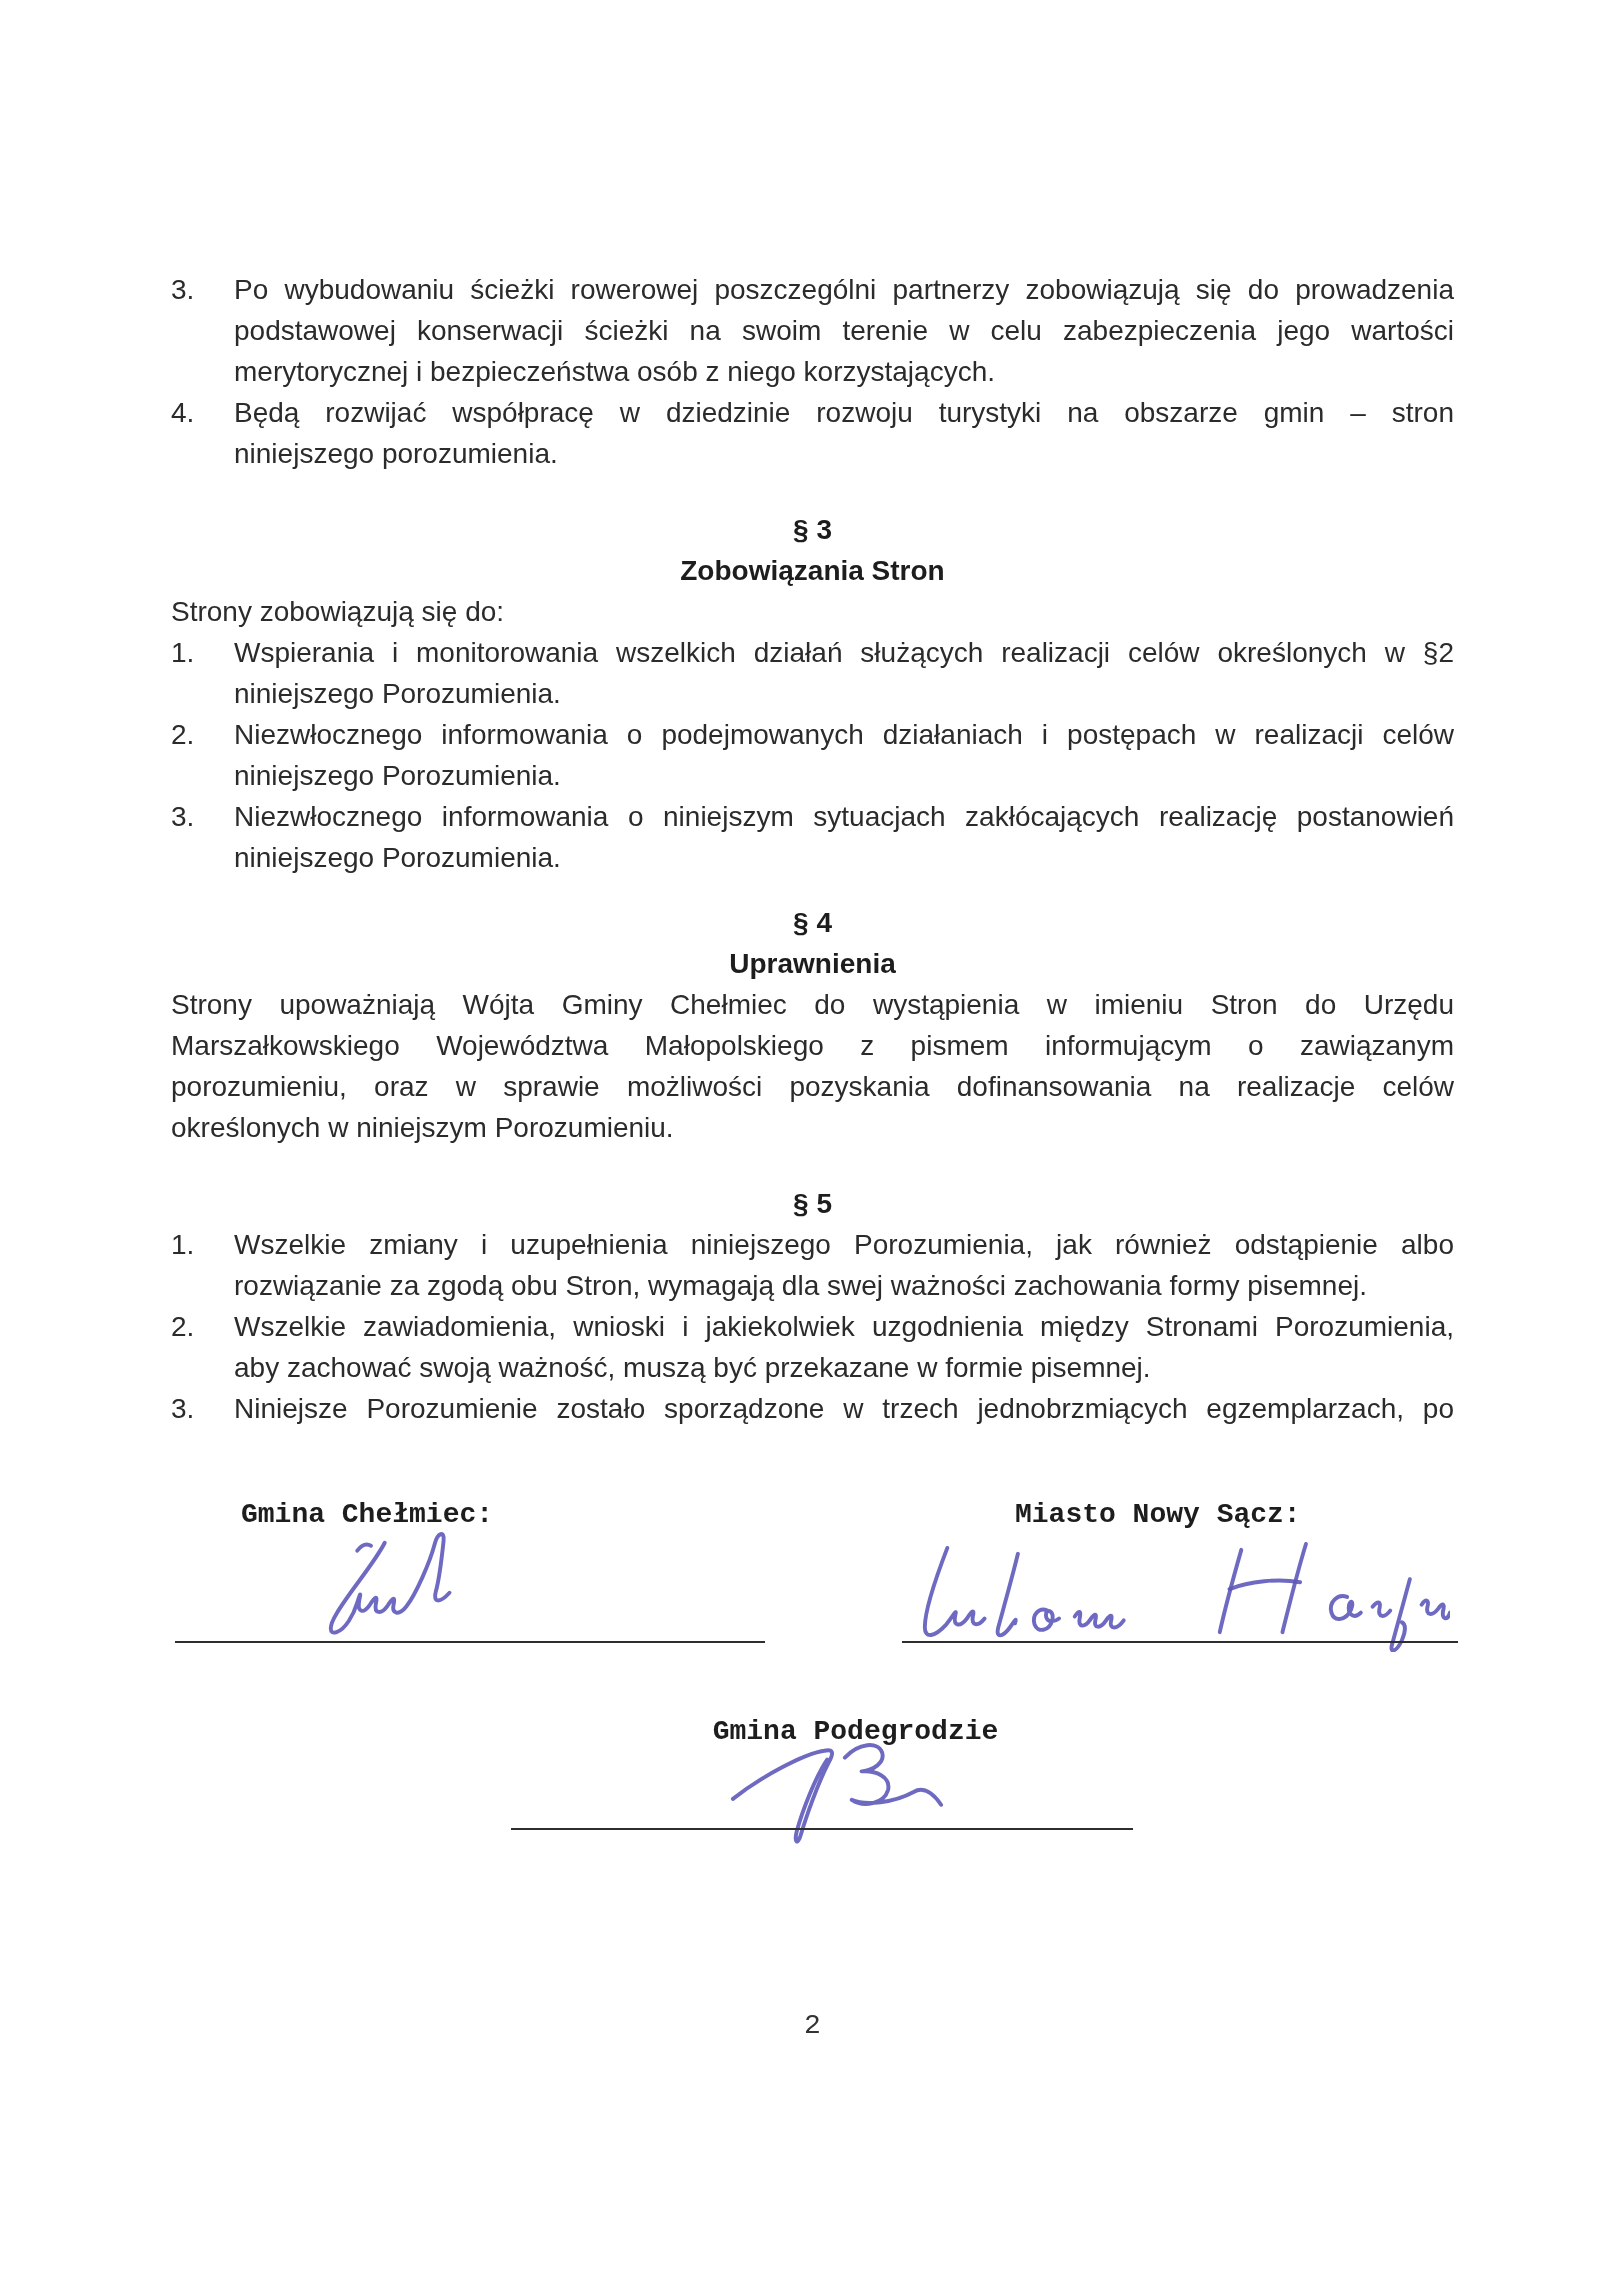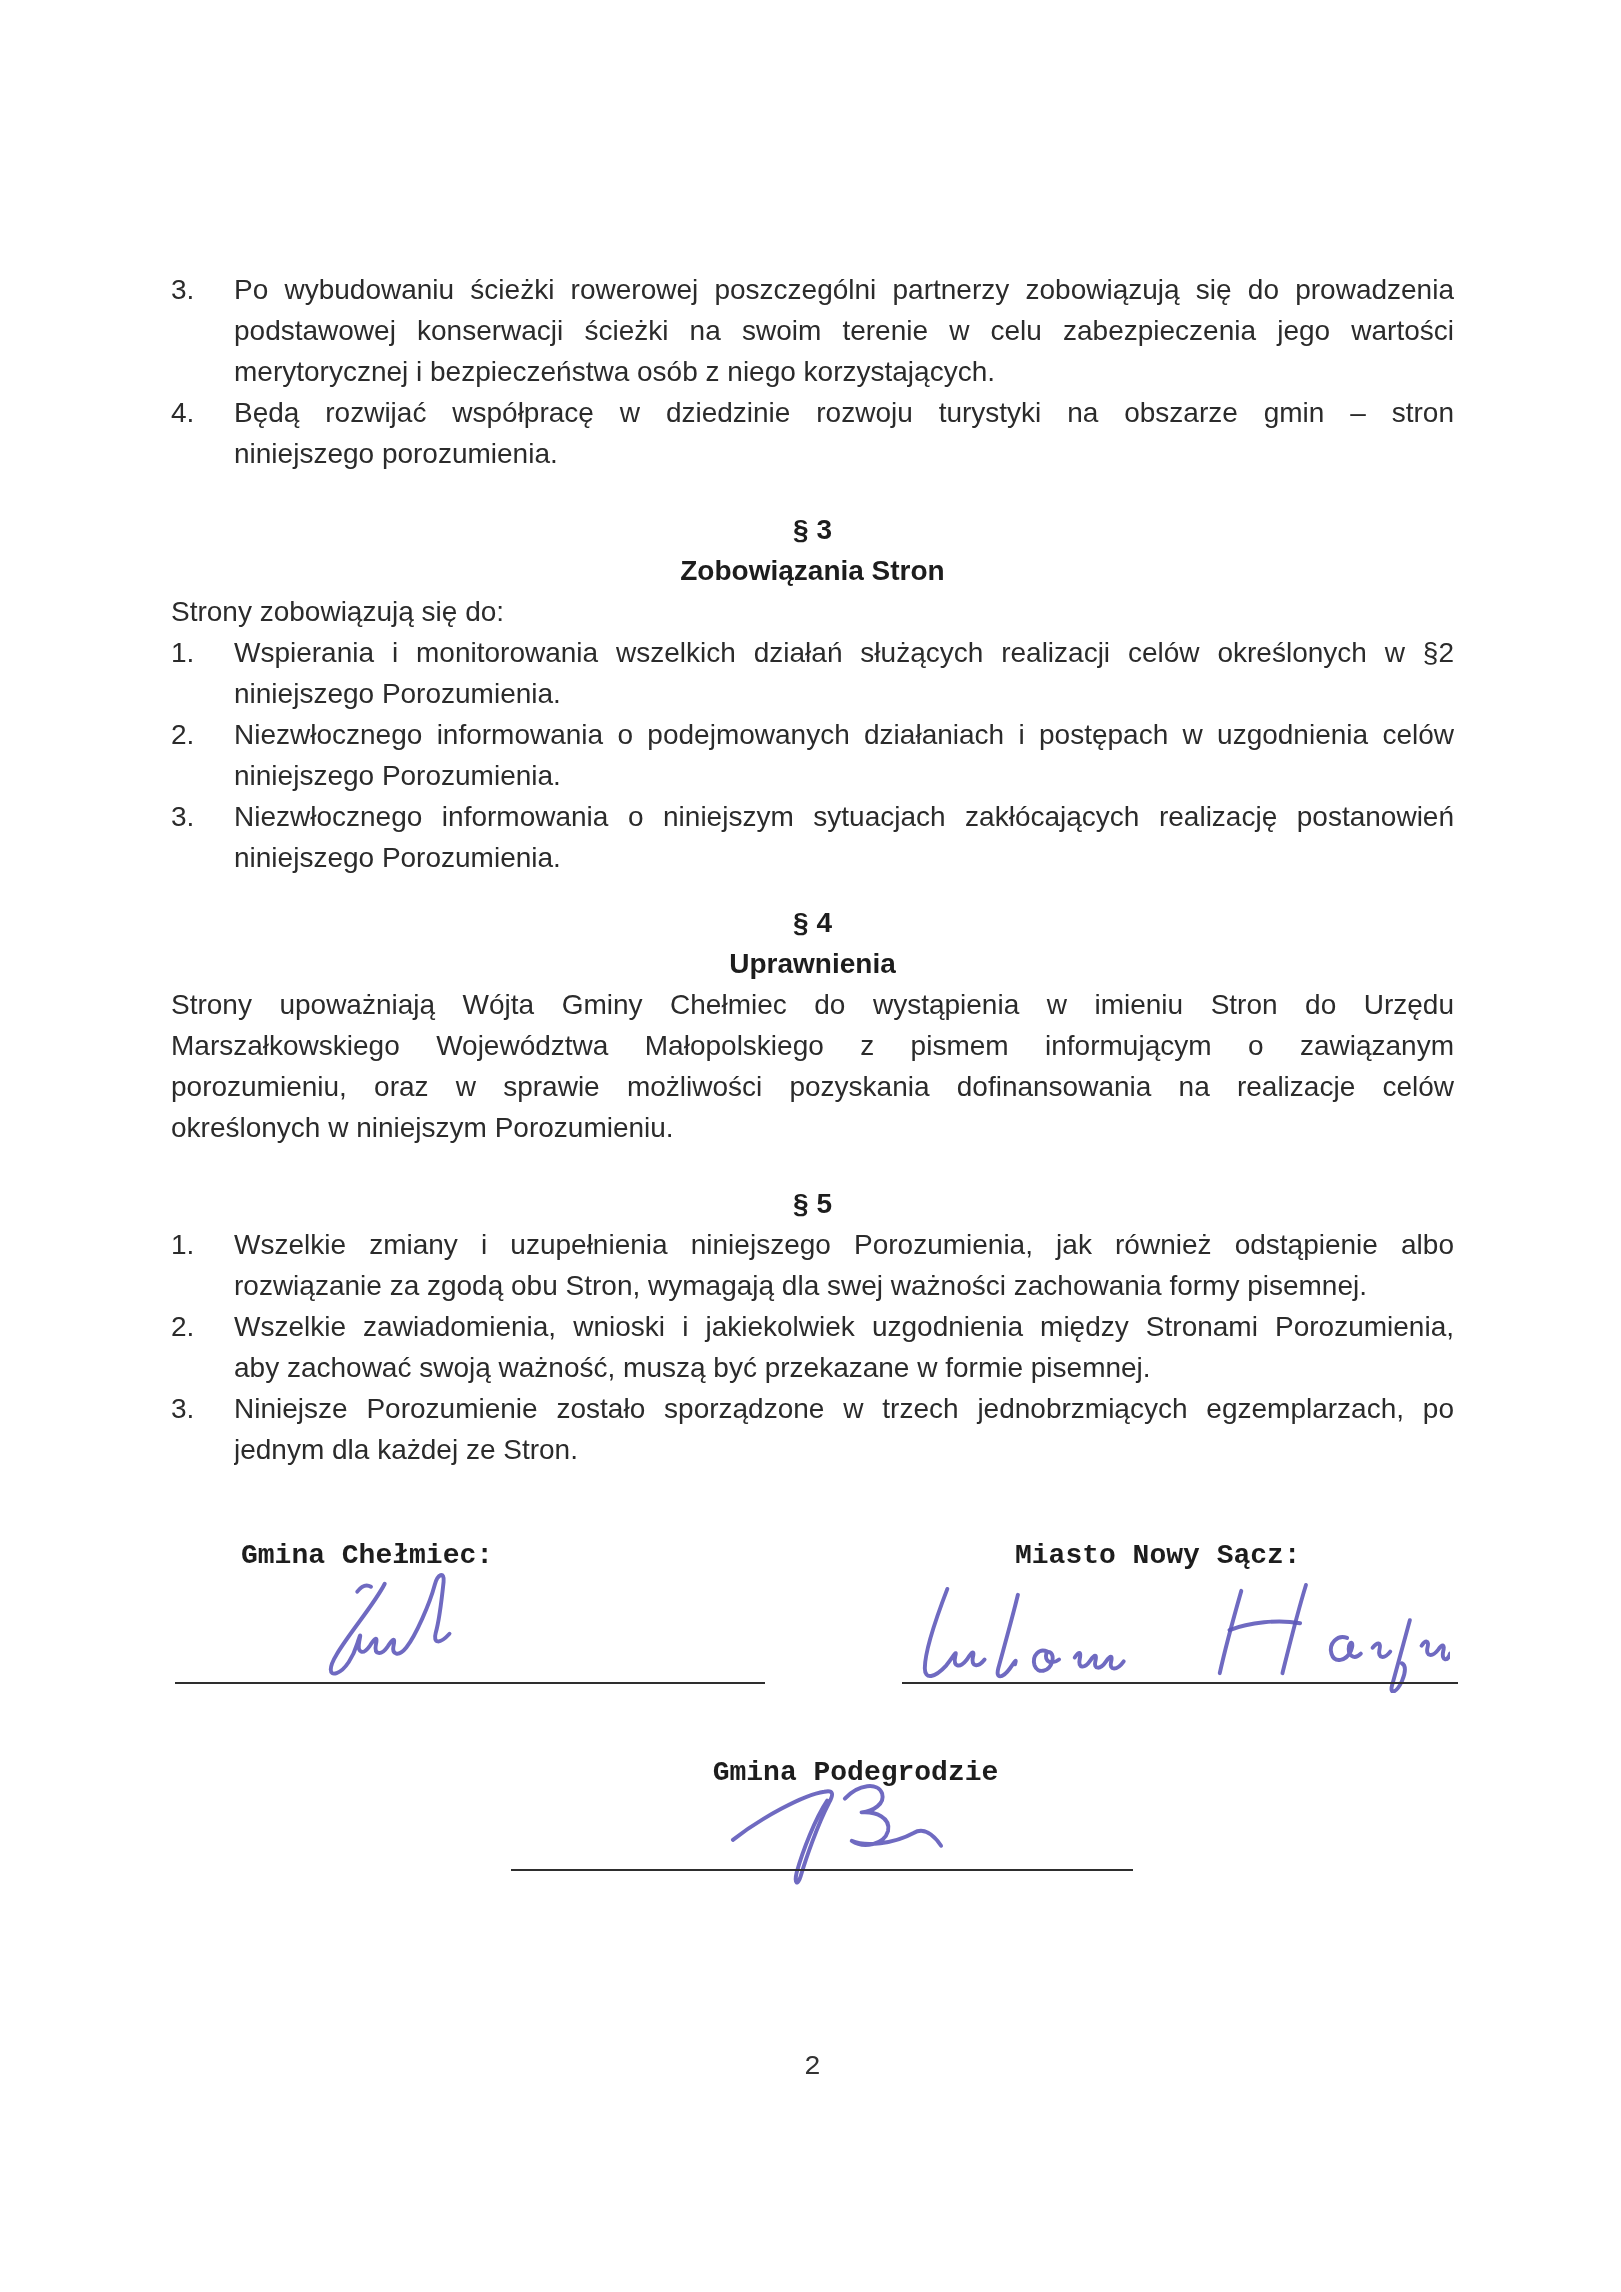--- a/index.html
+++ b/index.html
@@ -89,21 +89,21 @@
     <div class="mark gap36">§ 3</div>
     <div class="stitle">Zobowiązania Stron</div>
     <div class="line lline">Strony zobowiązują się do:</div>
     <div class="li">
       <span class="num">1.</span>
       <div class="line jline">Wspierania i monitorowania wszelkich działań służących realizacji celów określonych w §2</div>
       <div class="line lline">niniejszego Porozumienia.</div>
     </div>
     <div class="li">
       <span class="num">2.</span>
-      <div class="line jline">Niezwłocznego informowania o podejmowanych działaniach i postępach w uzgodnienia celów</div>
+      <div class="line jline">Niezwłocznego informowania o podejmowanych działaniach i postępach w realizacji celów</div>
       <div class="line lline">niniejszego Porozumienia.</div>
     </div>
     <div class="li">
       <span class="num">3.</span>
       <div class="line jline">Niezwłocznego informowania o niniejszym sytuacjach zakłócających realizację postanowień</div>
       <div class="line lline">niniejszego Porozumienia.</div>
     </div>
 
     <div class="mark gap24">§ 4</div>
     <div class="stitle">Uprawnienia</div>
@@ -121,21 +121,20 @@
       <div class="line lline">rozwiązanie za zgodą obu Stron, wymagają dla swej ważności zachowania formy pisemnej.</div>
     </div>
     <div class="li">
       <span class="num">2.</span>
       <div class="line jline">Wszelkie zawiadomienia, wnioski i jakiekolwiek uzgodnienia między Stronami Porozumienia,</div>
       <div class="line lline">aby zachować swoją ważność, muszą być przekazane w formie pisemnej.</div>
     </div>
     <div class="li">
       <span class="num">3.</span>
       <div class="line jline">Niniejsze Porozumienie zostało sporządzone w trzech jednobrzmiących egzemplarzach, po</div>
-      <div class="line lline">jednym dla każdej ze Stron.</div>
     </div>
 
     <div class="sig-area">
       <div class="sig-label" style="left:70px; top:65px;">Gmina Chełmiec:</div>
       <div class="sig-label" style="left:844px; top:65px;">Miasto Nowy Sącz:</div>
 
       <svg class="sig-svg" style="left:147px; top:98px;" width="157" height="110" viewBox="0 0 160 112">
         <path d="M40,24 q7,-9 14,-5"></path>
         <path d="M68,16 C58,36 32,66 19,88 C11,101 11,110 19,107 C28,104 36,90 40,77 C43,68 44,65 42,75 C40,87 46,89 53,79 C58,71 61,69 59,78 C57,88 64,90 71,80 C76,72 79,70 77,79 C75,88 82,91 90,81 C100,68 114,36 119,17 C122,6 129,3 128,14 C126,33 124,52 120,66 C117,77 124,78 134,67"></path>
       </svg>

